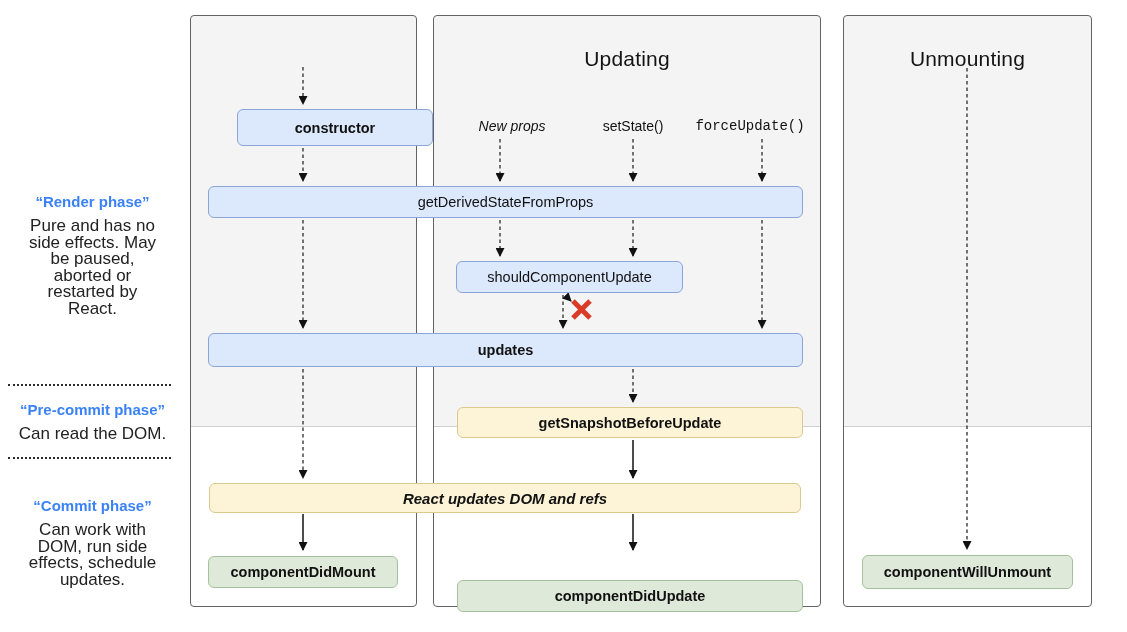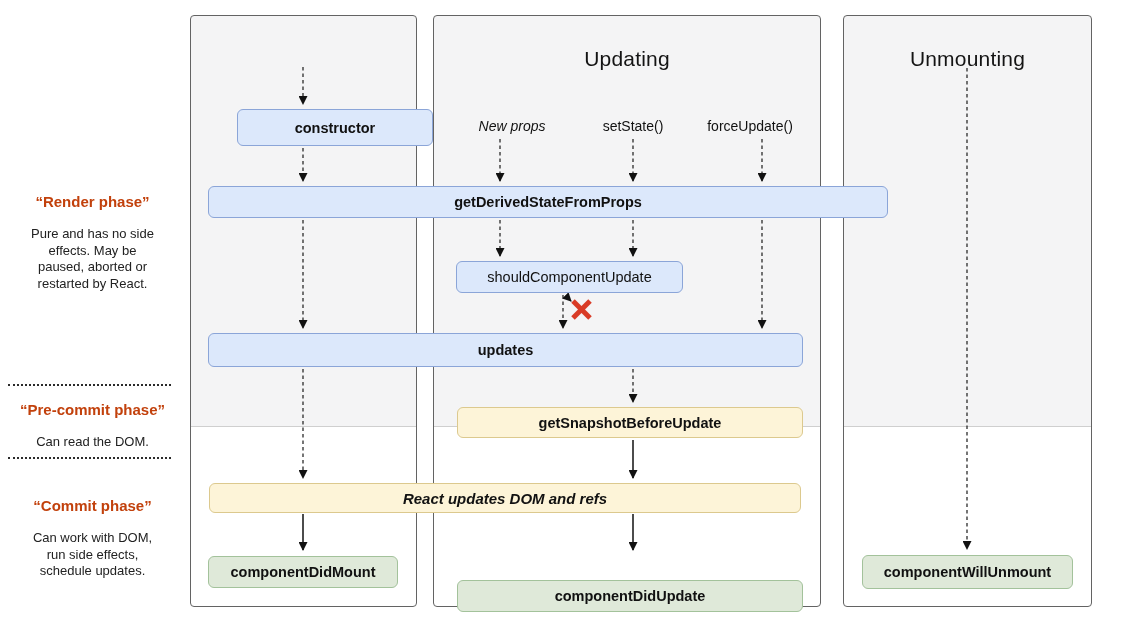--- a/index.html
+++ b/index.html
@@ -41,22 +41,22 @@
     left: 0; right: 0;
     text-align: center;
     font-size: 21px;
     font-weight: 500;
     letter-spacing: .2px;
     color: #141414;
   }
 
   
   .phase-label { position: absolute; left: 0; width: 185px; text-align: center; }
-  .phase-label h3 { font-size: 15px; font-weight: 600; color: #c2410c; margin-bottom: 3px; }
-  .phase-label p  { font-size: 13px; line-height: 16.5px; color: #222; margin: 16px auto; }
+  .phase-label h3 { font-size: 15px; font-weight: 600; color: #3b82f6; margin-bottom: 3px; }
+  .phase-label p  { font-size: 17px; line-height: 16.5px; color: #222; margin: 8px auto; }
   .phase-render    { top: 193px; }
   .phase-render p  { width: 132px; }
   .phase-precommit { top: 401px; }
   .phase-precommit p { width: 160px; }
   .phase-commit    { top: 497px; }
   .phase-commit p  { width: 130px; }
   .phase-divider {
     position: absolute;
     left: 8px;
     width: 163px;
@@ -77,42 +77,42 @@
     color: #111;
     cursor: pointer;
   }
   .box.blue   { background: var(--blue-fill,  #dce8fb); border-color: var(--blue-border,  #8ba5d8); }
   .box.yellow { background: var(--yellow-fill,#fdf4d8); border-color: var(--yellow-border,#dcc98e); font-weight: bold; }
   .box.green  { background: var(--green-fill, #dfe9d9); border-color: var(--green-border, #a3c29b); }
   .box.bold   { font-weight: bold; }
   .box.italic { font-style: italic; font-size: 15px; }
 
   .box-constructor    { left: 209px; top: 109px; width: 196px; height: 37px; margin-left: 28px; }
-  .box-get-derived    { left: 208px; top: 186px; width: 680px; height: 32px; font-weight: bold; }
+  .box-get-derived    { left: 208px; top: 186px; width: 595px; height: 32px; }
   .box-should-update  { left: 456px; top: 261px; width: 227px; height: 32px; }
   .box-render         { left: 208px; top: 333px; width: 595px; height: 34px; }
   .box-get-snapshot   { left: 457px; top: 407px; width: 346px; height: 31px; }
   .box-react-updates  { left: 209px; top: 483px; width: 592px; height: 30px; }
   .box-did-mount      { left: 208px; top: 556px; width: 190px; height: 32px; }
   .box-did-update     { left: 457px; top: 580px; width: 346px; height: 32px; }
   .box-will-unmount   { left: 862px; top: 555px; width: 211px; height: 34px; }
 
   
   .trigger {
     position: absolute;
     top: 118px;
     width: 120px;
     height: 17px;
     text-align: center;
     font-size: 14px;
     color: #111;
   }
   .trigger-new-props    { left: 452px; font-style: italic; }
   .trigger-set-state    { left: 573px; }
-  .trigger-force-update { left: 690px; }
+  .trigger-force-update { left: 690px; font-family: Liberation Mono, monospace; }
 
   
   svg.arrows {
     position: absolute;
     left: 0; top: 0;
     width: 1127px;
     height: 632px;
     pointer-events: none;
   }
   .dashed { stroke: #1a1a1a; stroke-width: 1.2; stroke-dasharray: 3.5 3; fill: none; }

